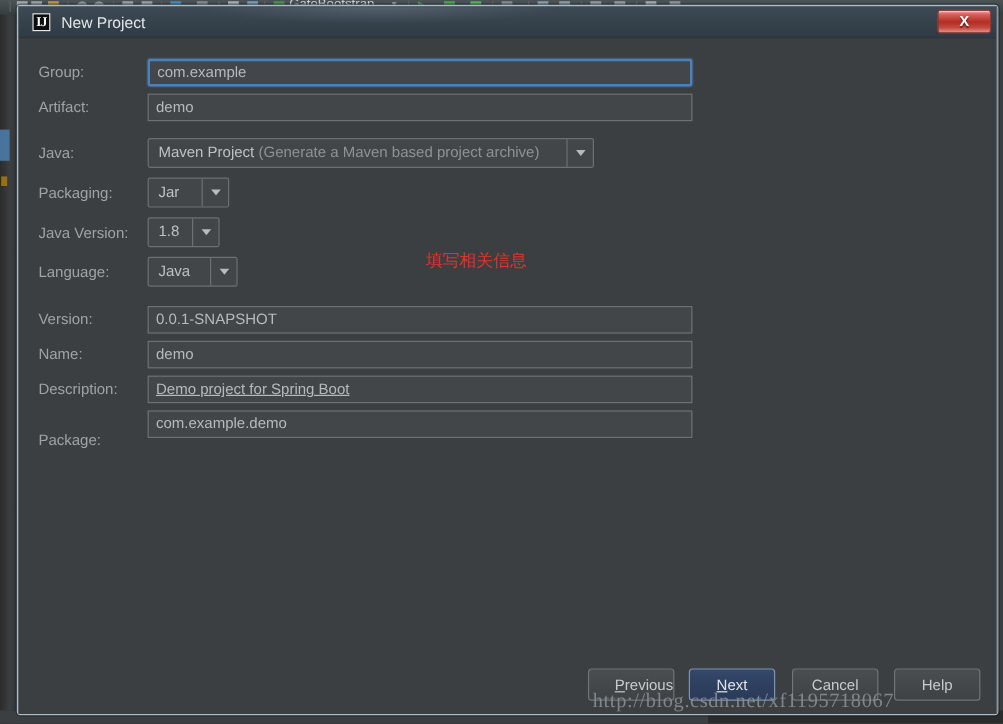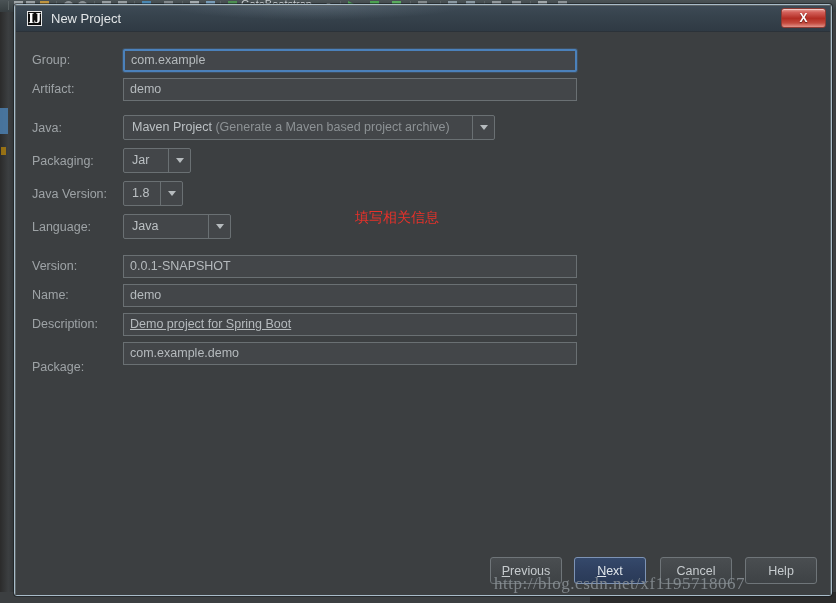--- a/index.html
+++ b/index.html
@@ -103,21 +103,21 @@
   }
   .ij-logo {
     position: absolute; left: 11px; top: 5px;
     width: 15px; height: 15px;
     background: #0d0d0d;
     border: 1px solid #e8e8e8;
     display: flex; align-items: center; justify-content: center;
   }
   .ij-logo span {
     color: #ffffff;
-    font-size: 15px;
+    font-size: 11px;
     font-weight: bold;
     letter-spacing: -0.5px;
     font-family: "Liberation Serif", serif;
   }
   .title-text {
     position: absolute; left: 35px; top: 4px;
     font-size: 13px;
     color: #e3e6e8;
     line-height: 18px;
   }
@@ -354,21 +354,21 @@
         <div class="combo" style="top:149px; width:60px;">
           <div class="combo-text">1.8</div>
           <div class="combo-arrow">
               <i></i>
             </div>
         </div>
       </div>
 
       <div class="row">
         <div class="flabel" style="top:188px;">Language:</div>
-        <div class="combo" style="top:182px; width:108px;">
+        <div class="combo" style="top:182px; width:75px;">
           <div class="combo-text">Java</div>
           <div class="combo-arrow">
               <i></i>
             </div>
         </div>
       </div>
 
       <div class="annotation" style="left:339px; top:177px;">填写相关信息</div>
 
       <div class="row">
@@ -384,21 +384,21 @@
       <div class="row">
         <div class="flabel" style="top:285px;">Description:</div>
         <div class="tfield" style="top:281px;text-decoration:underline;">Demo project for Spring Boot</div>
       </div>
 
       <div class="row">
         <div class="flabel" style="top:314px;margin-top:14px;">Package:</div>
         <div class="tfield" style="top:310px;">com.example.demo</div>
       </div>
 
-      <div class="btn" style="left:474px; top:525px; width:72px;">
+      <div class="btn" style="left:474px; top:525px; width:72px;justify-content:flex-end;">
         <span><u>P</u><span>revious</span></span>
       </div>
       <div class="btn default" style="left:558px; top:525px; width:72px;">
         <span><u>N</u><span>ext</span></span>
       </div>
       <div class="btn" style="left:644px; top:525px; width:72px;">
         <span>Cancel</span>
       </div>
       <div class="btn" style="left:729px; top:525px; width:72px;">
         <span>Help</span>

